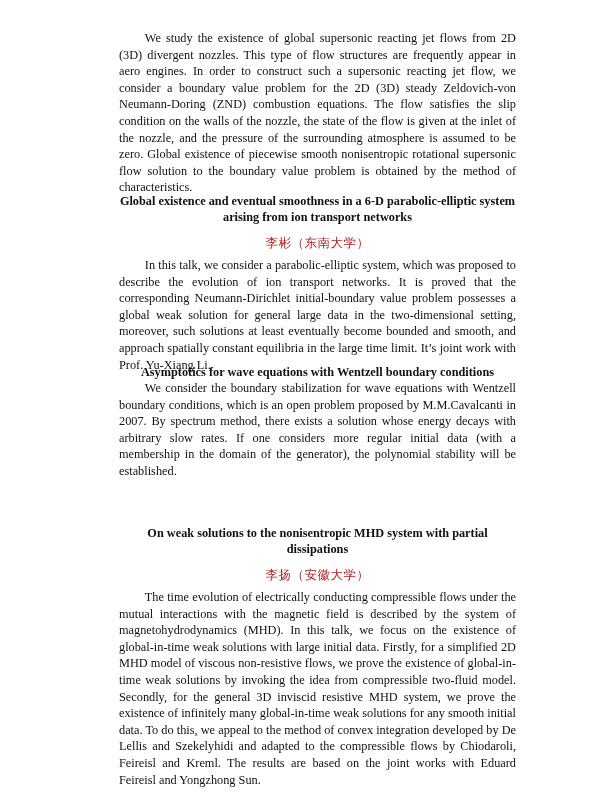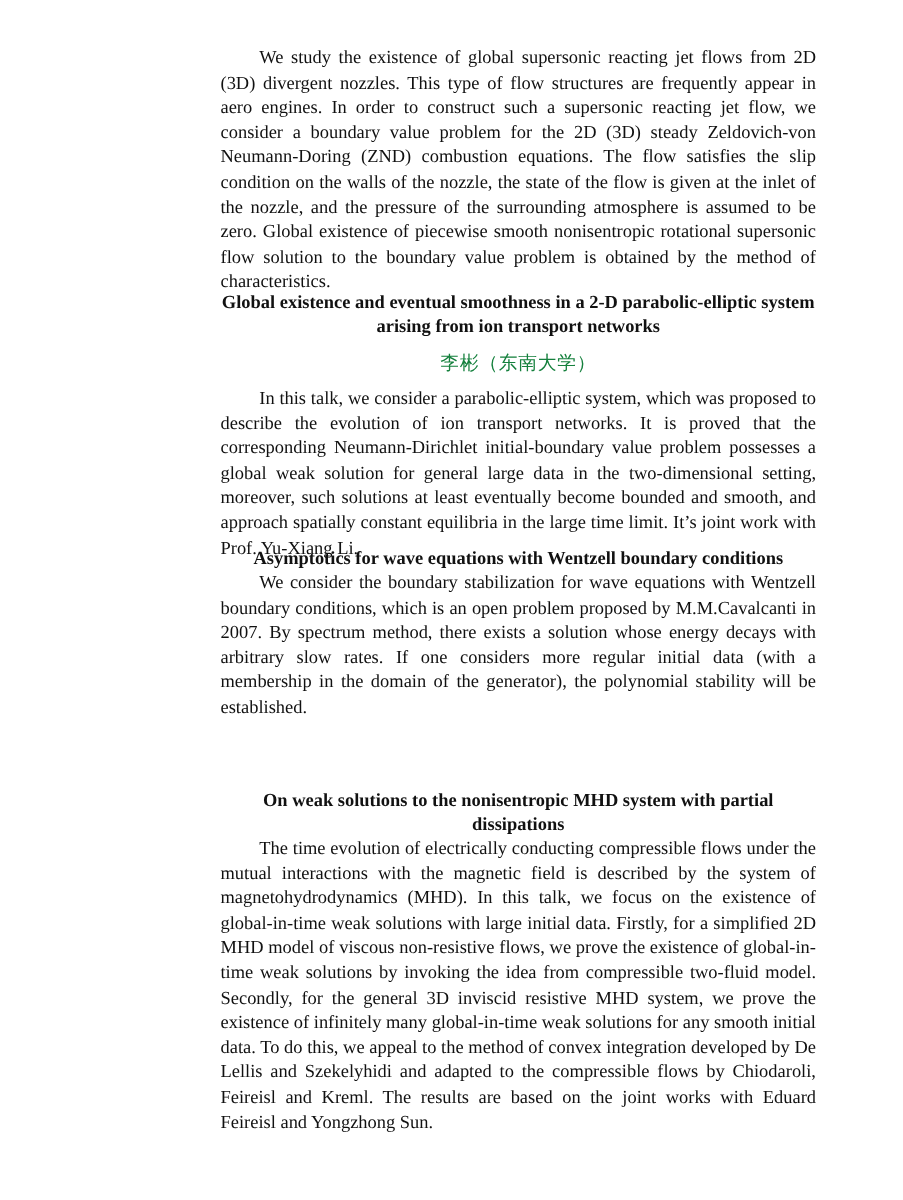--- a/index.html
+++ b/index.html
@@ -1,41 +1,42 @@
 <!DOCTYPE html>
 <html><head>
 <meta charset="utf-8">
 <style>
   html, body { margin: 0; padding: 0; background: #ffffff; }
   body { width: 602px; height: 800px; position: relative; overflow: hidden;
          font-family: "Liberation Serif", "DejaVu Serif", serif; color: #111; }
   .page { position: absolute; left: 119px; top: 30px; width: 397px; }
   .para { font-size: 12.3px; line-height: 16.6px; text-align: justify; text-indent: 2.1em; margin: 0; hyphens: manual; }
   .title { font-size: 12.3px; line-height: 16px; font-weight: bold; text-align: center; margin: 0; }
-  .author { font-size: 12.5px; line-height: 16px; text-align: center; margin: 0; color: #15803d;
-            font-family: Liberation Mono, monospace; font-weight: 300; letter-spacing: 0.5px; }
-  .section { position: absolute; left: 0; width: 397px; margin-left: 28px; }
+  .author { font-size: 12.5px; line-height: 16px; text-align: center; margin: 0; color: #b91c1c;
+            font-family: Liberation Serif, serif; font-weight: 300; letter-spacing: 0.5px; }
+  .section { position: absolute; left: 0; width: 397px; }
   .author { padding-top: 10px; padding-bottom: 6px; }
 </style>
 </head>
 <body>
 
 <div class="page">
   <div class="section" style="top:0px;">
     <p class="para">We study the existence of global supersonic reacting jet flows from 2D (3D) divergent nozzles. This type of flow structures are frequently appear in aero engines. In order to construct such a supersonic reacting jet flow, we consider a boundary value problem for the 2D (3D) steady Zeldovich-von Neumann-Doring (ZND) combustion equations. The flow satisfies the slip condition on the walls of the nozzle, the state of the flow is given at the inlet of the nozzle, and the pressure of the surrounding atmosphere is assumed to be zero. Global existence of piecewise smooth nonisentropic rotational supersonic flow solution to the boundary value problem is obtained by the method of characteristics.</p>
   </div>
 
   <div class="section" style="top:163px;">
-    <p class="title">Global existence and eventual smoothness in a 2-D parabolic-elliptic  system arising from ion transport networks</p>
+    <p class="title">Global existence and eventual smoothness in a 6-D parabolic-elliptic  system arising from ion transport networks</p>
     <p class="author">李彬（东南大学）</p>
     <p class="para">In this talk, we consider a parabolic-elliptic  system, which was proposed  to describe the evolution of ion transport networks. It is proved that the corresponding Neumann-Dirichlet initial-boundary value problem possesses a global weak solution for general large data in the two-dimensional setting, moreover, such solutions at least  eventually become bounded and smooth, and approach spatially constant equilibria in the large time limit. It’s joint work with Prof. Yu-Xiang Li.</p>
   </div>
 
   <div class="section" style="top:334px;">
     <p class="title">Asymptotics for wave equations with Wentzell boundary conditions</p>
     <p class="para">We consider the boundary stabilization for wave equations with Wentzell boundary conditions, which is an open problem proposed by M.M.Cavalcanti in 2007. By spectrum method, there exists a solution whose energy decays with arbitrary slow rates. If one considers more regular initial data (with a membership in the domain of the generator), the polynomial stability will be established.</p>
   </div>
 
   <div class="section" style="top:495px;">
     <p class="title">On weak solutions to the nonisentropic MHD system with partial dissipations</p>
+    <p class="author">李扬（安徽大学）</p>
     <p class="para">The time evolution of electrically conducting compressible flows under the mutual interactions with the magnetic field is described by the system of magnetohydrodynamics (MHD). In this talk, we focus on the existence of global-in-time weak solutions with large initial data. Firstly, for a simplified 2D MHD model of viscous non-resistive flows, we prove the existence of global-in-time weak solutions by invoking the idea from compressible two-fluid model. Secondly, for the general 3D inviscid resistive MHD system, we prove the existence of infinitely many global-in-time weak solutions for any smooth initial data. To do this, we appeal to the method of convex integration developed by De Lellis and Szekelyhidi and adapted to the compressible flows by Chiodaroli, Feireisl and Kreml. The results are based on the joint works with Eduard Feireisl and Yongzhong Sun.</p>
   </div>
 </div>
 
 </body></html>

